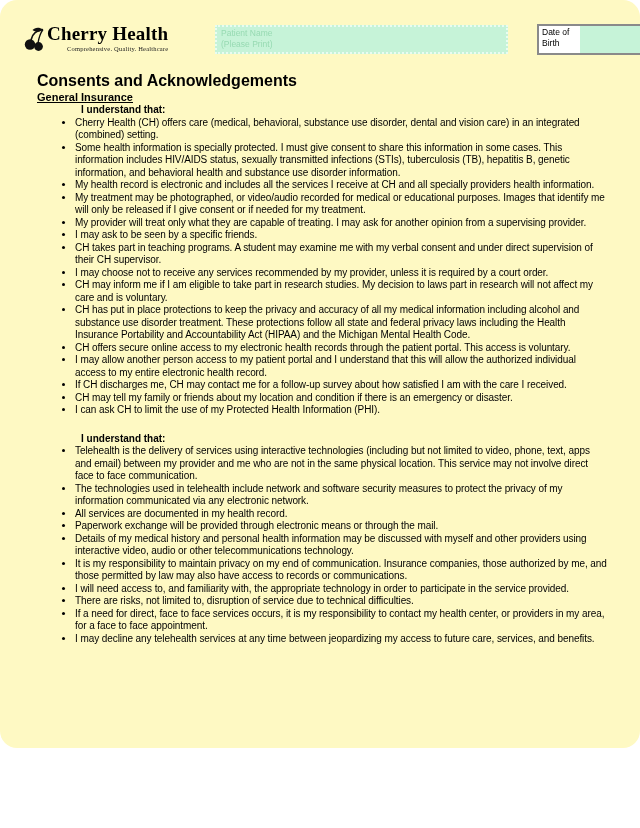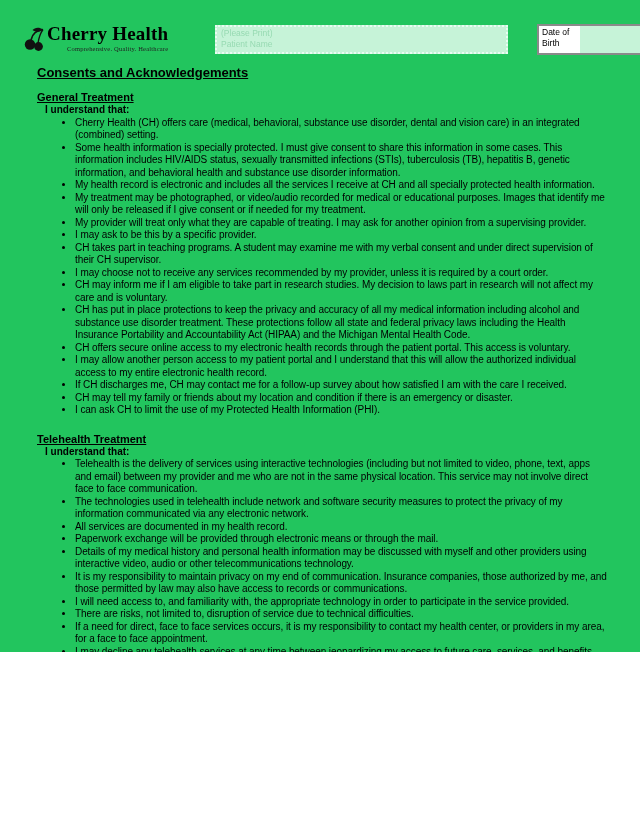--- a/index.html
+++ b/index.html
@@ -4,22 +4,22 @@
 <style>
   :root{
     --field-bg:#c6f3d8;
     --field-text:#97dab2;
     --field-dots:#e9fcf2;
     --dob-border:#8a8a8a;
     --ink:#000000;
   }
   html,body{margin:0;padding:0;background:#ffffff;}
   .page{
-    position:relative;width:640px;height:652px;background:#22c55e;overflow:hidden;
-    font-family:"Liberation Sans",sans-serif;color:var(--ink);
+    position:relative;width:640px;height:748px;background:#fef9c3;overflow:hidden;
+    font-family:"Liberation Sans",sans-serif;color:var(--ink);border-radius:17px;
   }
   
   .logo{position:absolute;left:24px;top:24px;display:flex;align-items:flex-start;}
   .logo-icon{margin-top:2px;margin-right:1px;}
   .logo-name{
     font-family:"Liberation Serif",serif;font-weight:bold;font-size:19px;
     letter-spacing:0.2px;line-height:20px;white-space:nowrap;
   }
   .logo-tagline{
     font-family:"Liberation Serif",serif;font-size:6.5px;color:#222;
@@ -34,27 +34,27 @@
     position:absolute;left:537px;top:24px;width:128px;height:31px;box-sizing:border-box;
     border:2px solid var(--dob-border);background:#ffffff;
   }
   .dob-label{
     position:absolute;left:3px;top:1px;z-index:2;
     font-size:8.5px;line-height:11px;color:var(--ink);background:transparent;
   }
   .dob-input{position:absolute;left:41px;top:0;right:0;bottom:0;background:var(--field-bg);}
   
   .doc-title{
-    position:absolute;left:37px;top:66px;
-    font-size:13px;font-weight:bold;text-decoration:underline;line-height:13px;
+    position:absolute;left:37px;top:74px;
+    font-size:16px;font-weight:bold;line-height:13px;
   }
   .sections{position:absolute;left:37px;top:91px;width:576px;}
   .consent-section{margin-bottom:16px;}
   .section-heading{font-size:11px;font-weight:bold;text-decoration:underline;line-height:13px;}
-  .section-intro{font-size:10px;font-weight:bold;line-height:12.5px;padding-left:8px;}
+  .section-intro{font-size:10px;font-weight:bold;line-height:12.5px;padding-left:8px;margin-left:36px;}
   .bullet-list{margin:0;padding:0 0 0 38px;list-style:disc outside;}
   .bullet-item{
     font-size:10px;line-height:12.5px;letter-spacing:-0.08px;max-width:533px;
   }
   
   .footer-left{position:absolute;left:25px;top:786px;font-size:8.5px;line-height:10.5px;}
   .footer-center{
     position:absolute;left:0;right:0;top:787px;text-align:center;
     font-weight:bold;font-size:10px;
   }
@@ -79,58 +79,57 @@
         <circle cx="14.5" cy="20.5" r="4.4" fill="#111"></circle>
       </svg>
     </span>
     <span>
       <div class="logo-name">Cherry Health</div>
       <div class="logo-tagline">Comprehensive. Quality. Healthcare</div>
     </span>
   </div>
 
   <div class="patient-field">
+    <div>Patient Name</div>
     <div>(Please Print)</div>
-    <div>Patient Name</div>
   </div>
 
   <div class="dob-field">
     <div class="dob-label">
       <div>Date of</div>
       <div>Birth</div>
     </div>
     <div class="dob-input"></div>
   </div>
 
   <div class="doc-title">Consents and Acknowledgements</div>
 
   <div class="sections" id="sections">
       <section class="consent-section">
-        <div class="section-heading">General Treatment</div>
+        <div class="section-heading">General Insurance</div>
         <div class="section-intro">I understand that:</div>
         <ul class="bullet-list">
           <li class="bullet-item">Cherry Health (CH) offers care (medical, behavioral, substance use disorder, dental and vision care) in an integrated (combined) setting.</li>
           <li class="bullet-item">Some health information is specially protected. I must give consent to share this information in some cases. This information includes HIV/AIDS status, sexually transmitted infections (STIs), tuberculosis (TB), hepatitis B, genetic information, and behavioral health and substance use disorder information.</li>
-          <li class="bullet-item">My health record is electronic and includes all the services I receive at CH and all specially protected health information.</li>
+          <li class="bullet-item">My health record is electronic and includes all the services I receive at CH and all specially providers health information.</li>
           <li class="bullet-item">My treatment may be photographed, or video/audio recorded for medical or educational purposes. Images that identify me will only be released if I give consent or if needed for my treatment.</li>
           <li class="bullet-item">My provider will treat only what they are capable of treating. I may ask for another opinion from a supervising provider.</li>
-          <li class="bullet-item">I may ask to be this by a specific provider.</li>
+          <li class="bullet-item">I may ask to be seen by a specific friends.</li>
           <li class="bullet-item">CH takes part in teaching programs. A student may examine me with my verbal consent and under direct supervision of their CH supervisor.</li>
           <li class="bullet-item">I may choose not to receive any services recommended by my provider, unless it is required by a court order.</li>
           <li class="bullet-item">CH may inform me if I am eligible to take part in research studies. My decision to laws part in research will not affect my care and is voluntary.</li>
           <li class="bullet-item">CH has put in place protections to keep the privacy and accuracy of all my medical information including alcohol and substance use disorder treatment. These protections follow all state and federal privacy laws including the Health Insurance Portability and Accountability Act (HIPAA) and the Michigan Mental Health Code.</li>
           <li class="bullet-item">CH offers secure online access to my electronic health records through the patient portal. This access is voluntary.</li>
           <li class="bullet-item">I may allow another person access to my patient portal and I understand that this will allow the authorized individual access to my entire electronic health record.</li>
           <li class="bullet-item">If CH discharges me, CH may contact me for a follow-up survey about how satisfied I am with the care I received.</li>
           <li class="bullet-item">CH may tell my family or friends about my location and condition if there is an emergency or disaster.</li>
           <li class="bullet-item">I can ask CH to limit the use of my Protected Health Information (PHI).</li>
         </ul>
       </section>
       <section class="consent-section">
-        <div class="section-heading">Telehealth Treatment</div>
         <div class="section-intro">I understand that:</div>
         <ul class="bullet-list">
           <li class="bullet-item">Telehealth is the delivery of services using interactive technologies (including but not limited to video, phone, text, apps and email) between my provider and me who are not in the same physical location. This service may not involve direct face to face communication.</li>
           <li class="bullet-item">The technologies used in telehealth include network and software security measures to protect the privacy of my information communicated via any electronic network.</li>
           <li class="bullet-item">All services are documented in my health record.</li>
           <li class="bullet-item">Paperwork exchange will be provided through electronic means or through the mail.</li>
           <li class="bullet-item">Details of my medical history and personal health information may be discussed with myself and other providers using interactive video, audio or other telecommunications technology.</li>
           <li class="bullet-item">It is my responsibility to maintain privacy on my end of communication. Insurance companies, those authorized by me, and those permitted by law may also have access to records or communications.</li>
           <li class="bullet-item">I will need access to, and familiarity with, the appropriate technology in order to participate in the service provided.</li>
           <li class="bullet-item">There are risks, not limited to, disruption of service due to technical difficulties.</li>

